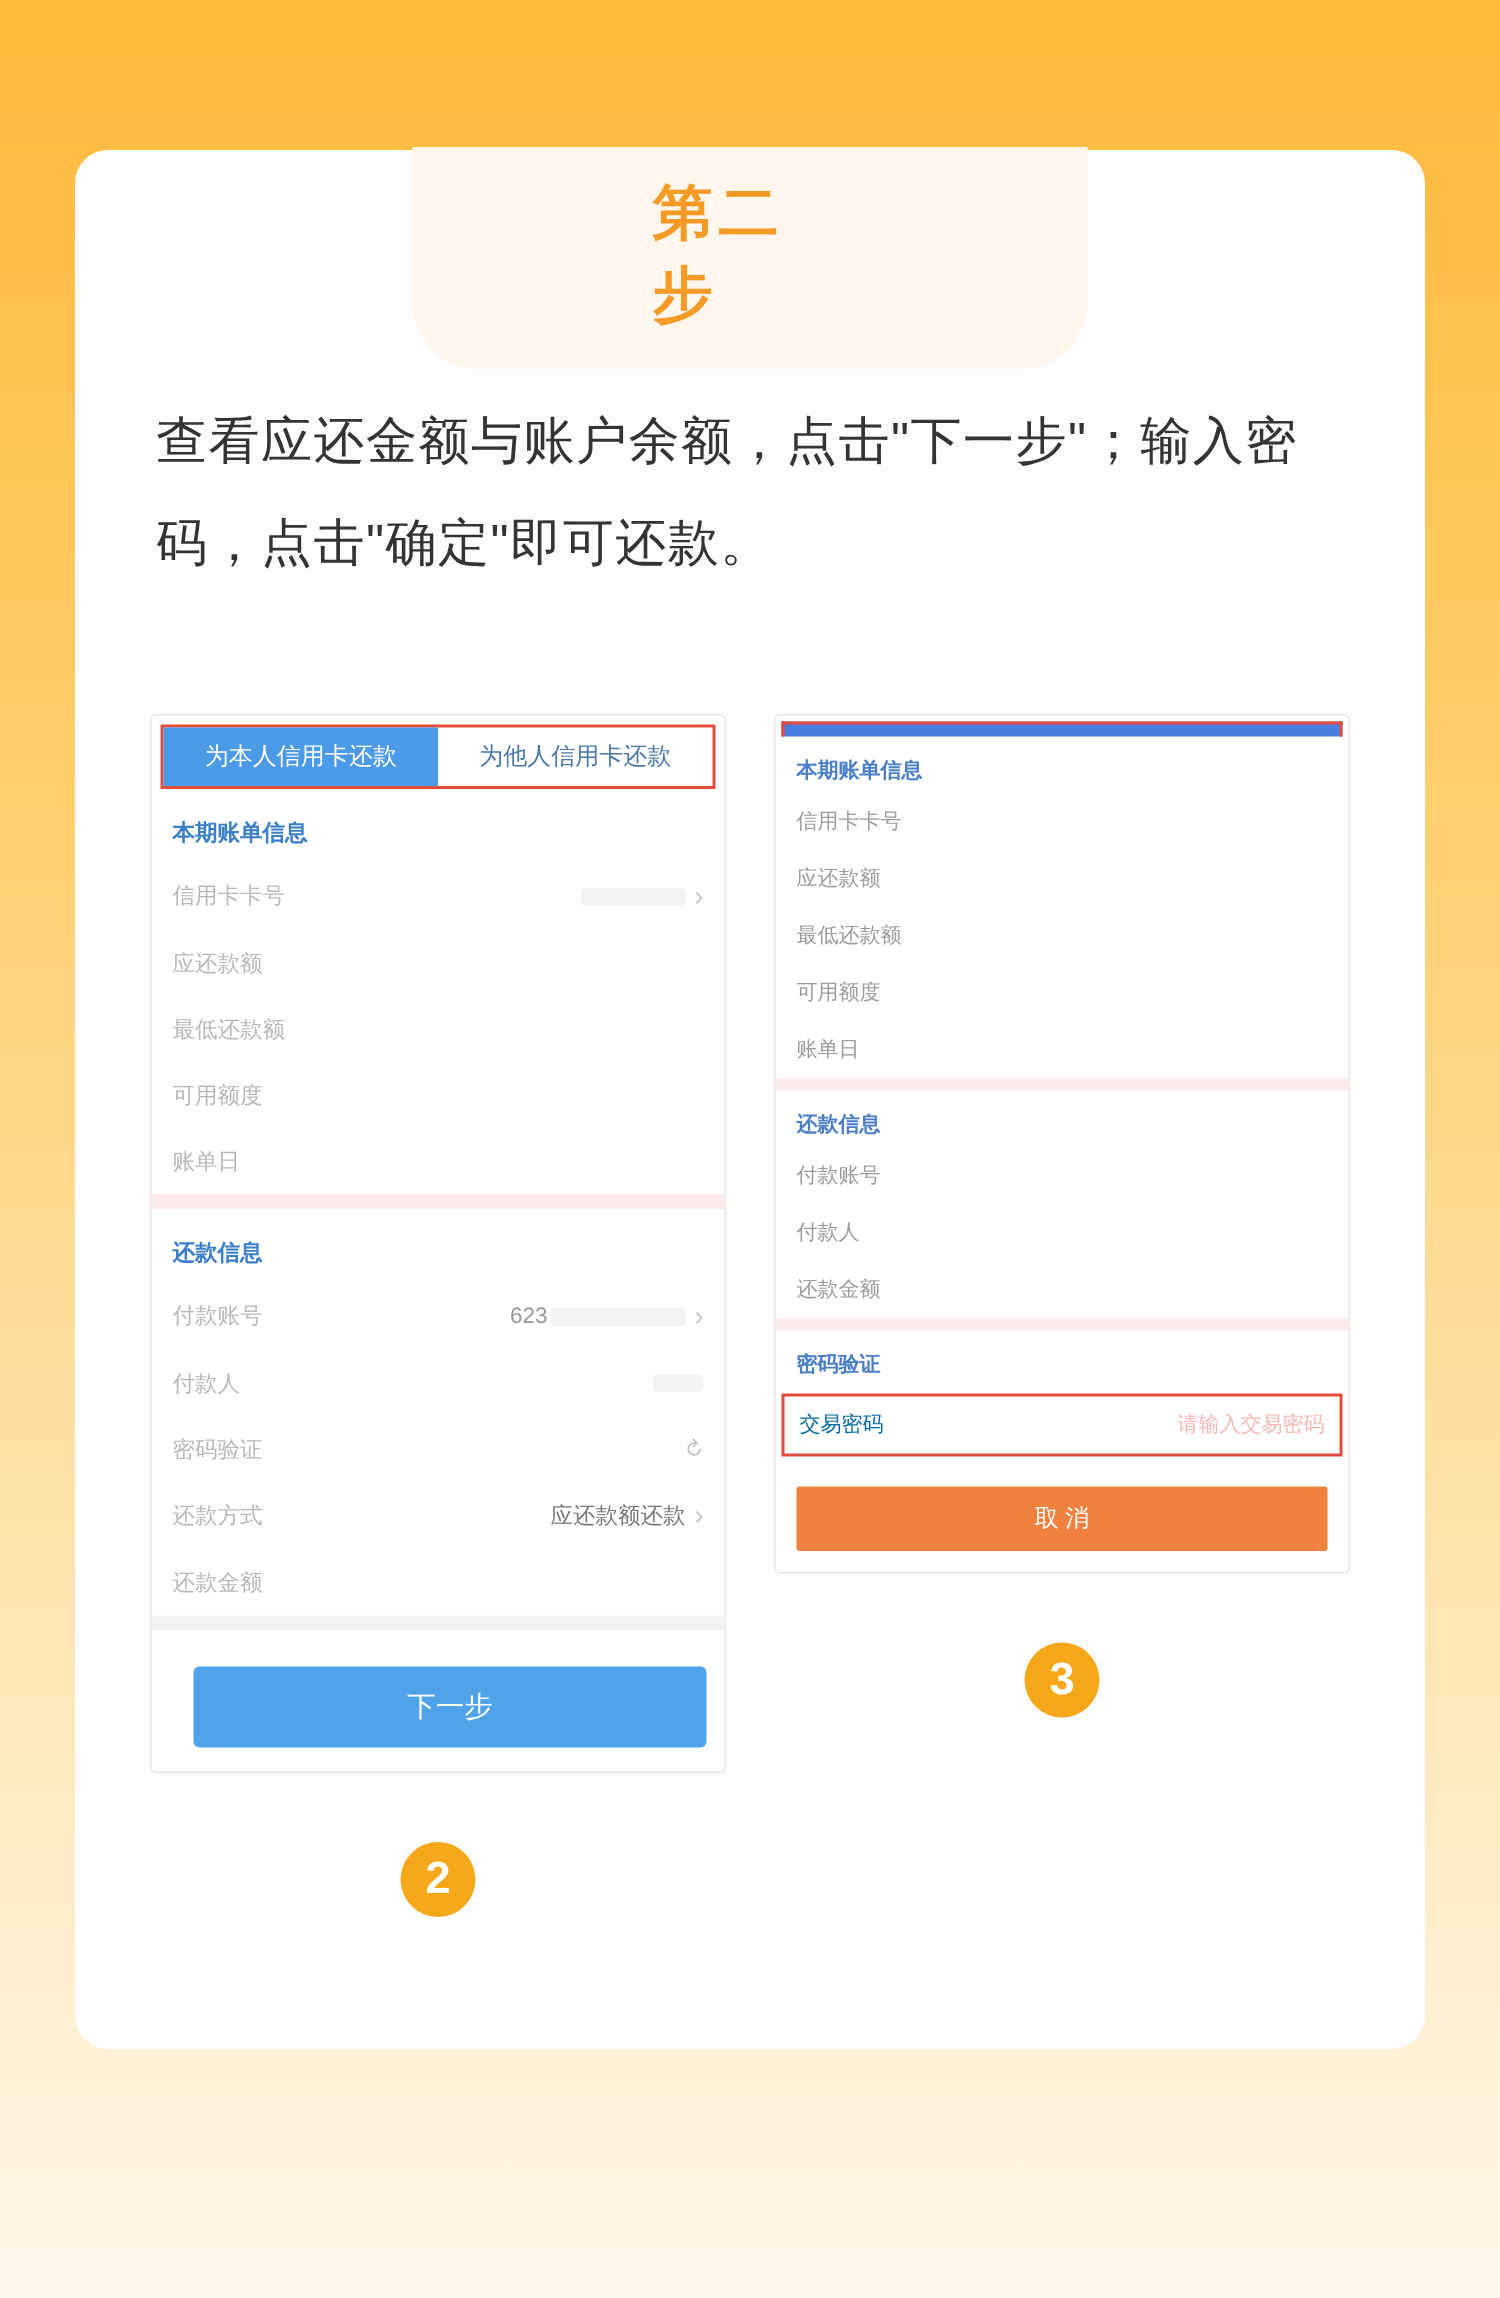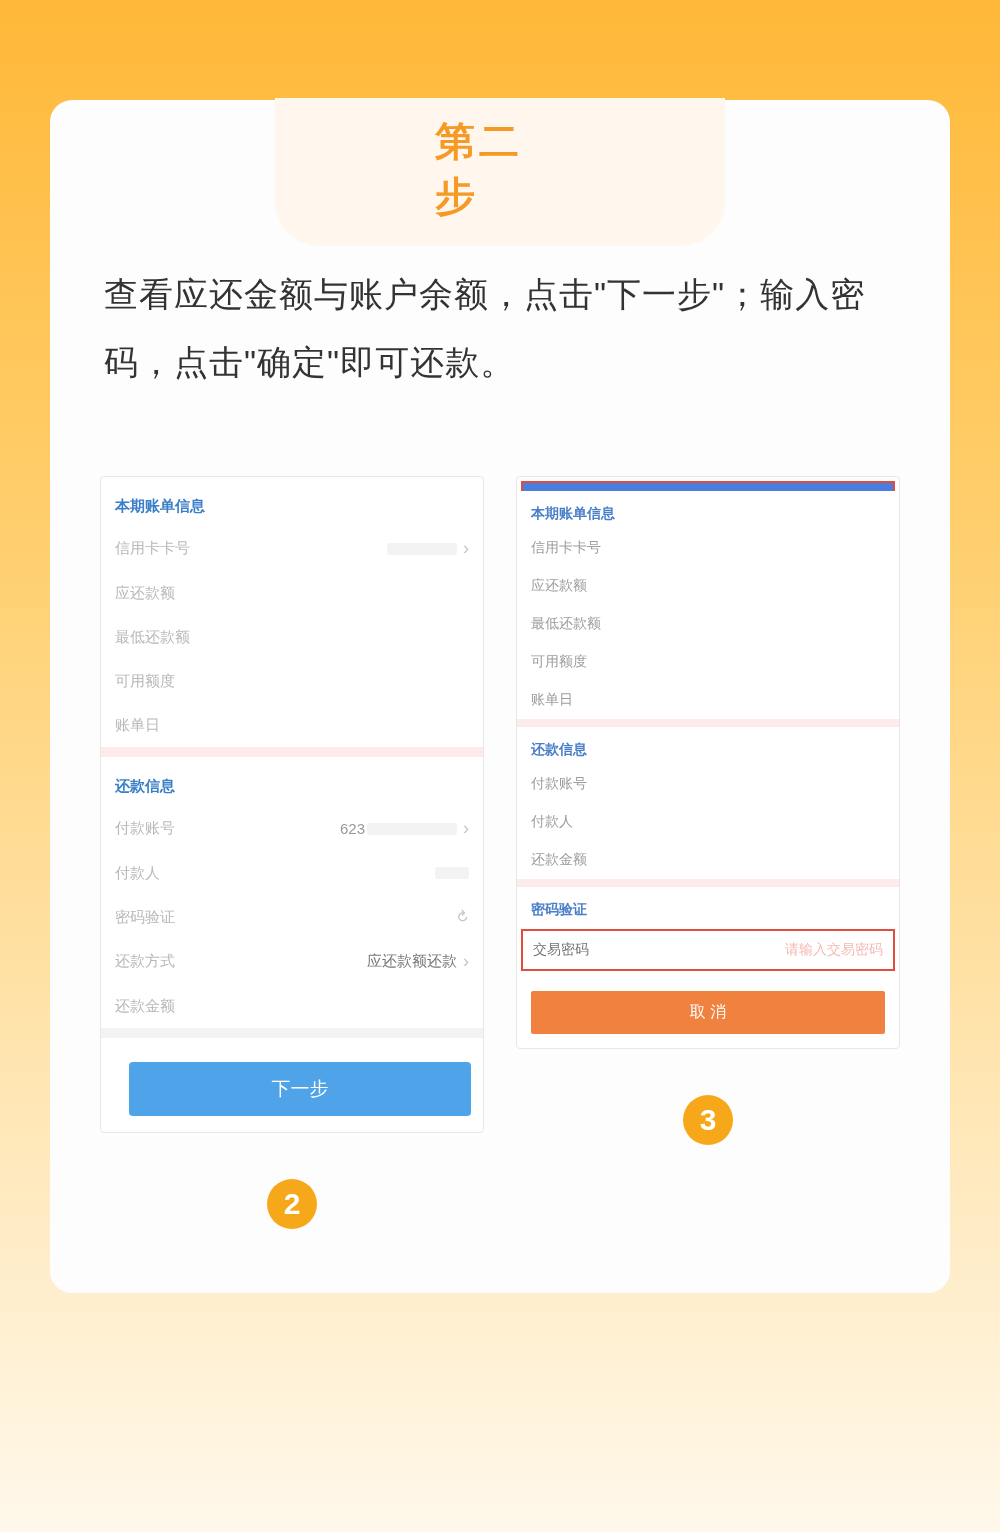--- a/index.html
+++ b/index.html
@@ -9,21 +9,21 @@
     font-family: -apple-system, "PingFang SC", "Microsoft YaHei", sans-serif;
     background: linear-gradient(180deg, #ffb838 0%, #ffcf6e 35%, #fff8eb 100%);
     padding: 100px 50px 50px 50px;
     position: relative;
   }
   .card {
     background: #fdfdfd;
     width: 100%;
     border-radius: 22px;
     position: relative;
-    padding: 160px 50px 64px 50px;
+    padding: 160px 50px 88px 50px;
   }
   .step-tab {
     position: absolute;
     top: -2px;
     left: 50%;
     transform: translateX(-50%);
     background: #fff6ee;
     color: #f59a25;
     font-size: 40px;
     font-weight: 700;
@@ -181,20 +181,24 @@
 
 <div class="card">
   <div class="step-tab">第二步</div>
 
   <p class="instruction">查看应还金额与账户余额，点击"下一步"；输入密码，点击"确定"即可还款。</p>
 
   <div class="screens">
 
     <div class="shot">
       <div class="phone">
+        <div class="tabs">
+          <div class="tab active">为本人信用卡还款</div>
+          <div class="tab inactive">为他人信用卡还款</div>
+        </div>
 
         <div class="section-header">本期账单信息</div>
         <div class="row">
           <span class="label">信用卡卡号</span>
           <span class="mask-sm"></span>
           <span class="chev">›</span>
         </div>
         <div class="row">
           <span class="label">应还款额</span>
         </div>
@@ -271,21 +275,21 @@
             <span>付款人</span>
           </div>
         <div class="r-row">
             <span>还款金额</span>
           </div>
 
         <div class="r-pink"></div>
 
         <div class="r-section">密码验证</div>
         <div class="pw-box">
-          <span style="color:#737373">交易密码</span>
+          <span style="color:#0369a1">交易密码</span>
           <span class="ph">请输入交易密码</span>
         </div>
 
         <div class="btn-row">
           <div class="btn-cancel">取 消</div>
         </div>
       </div>
       <div class="circle">3</div>
     </div>
 

